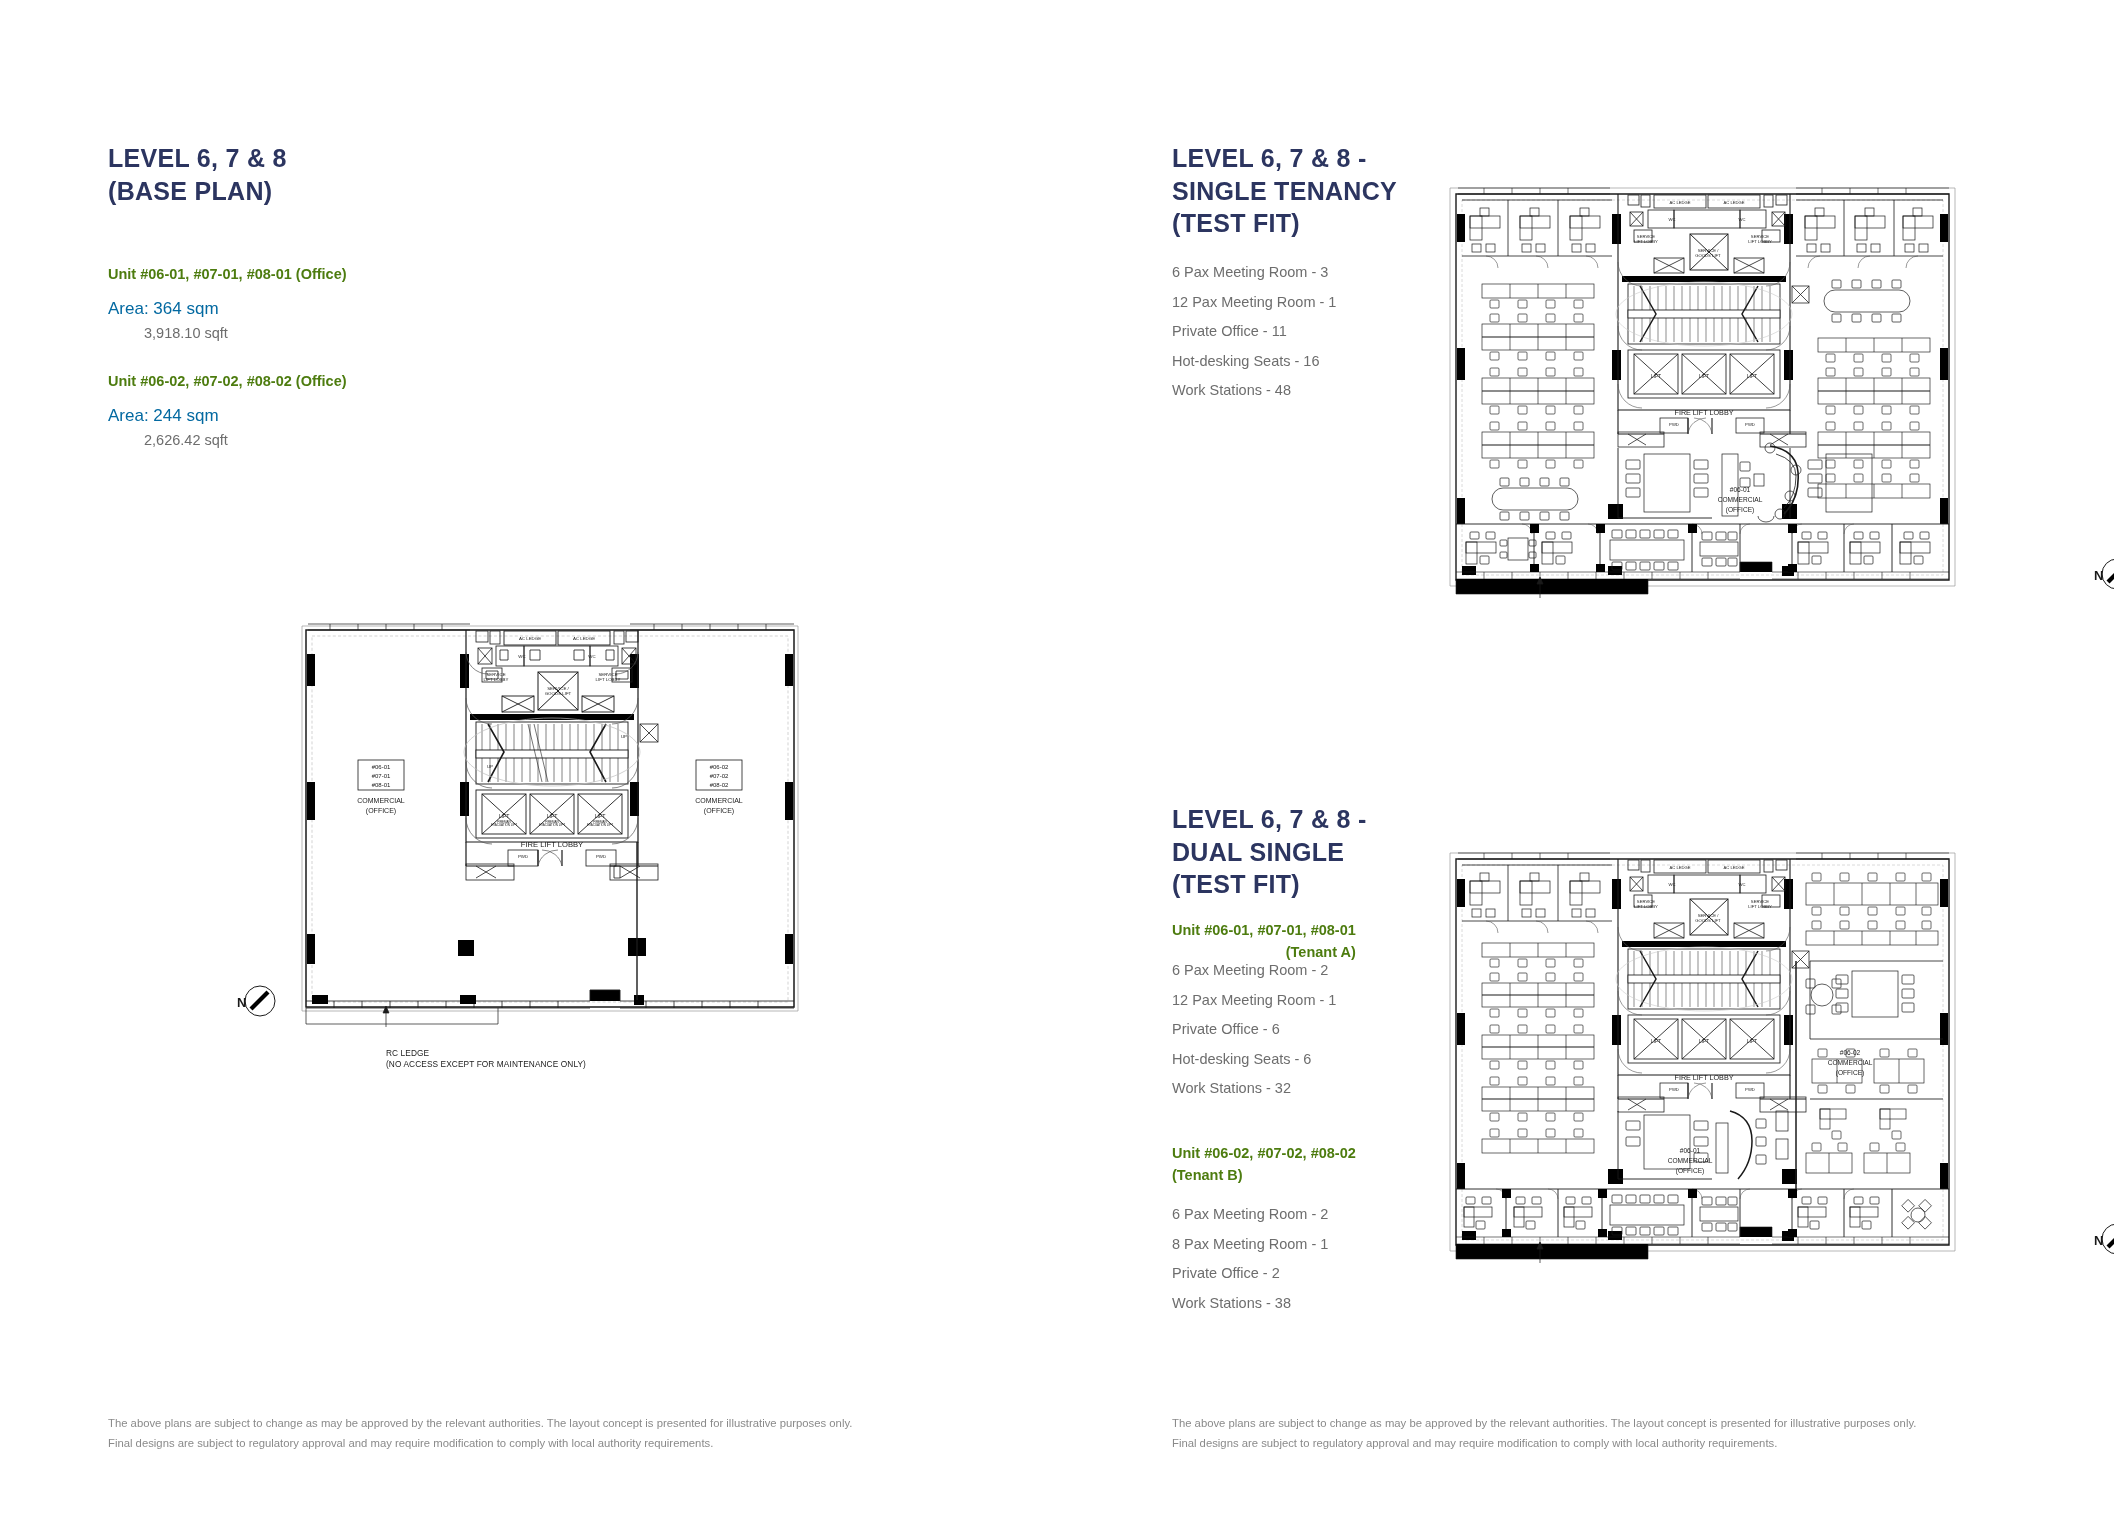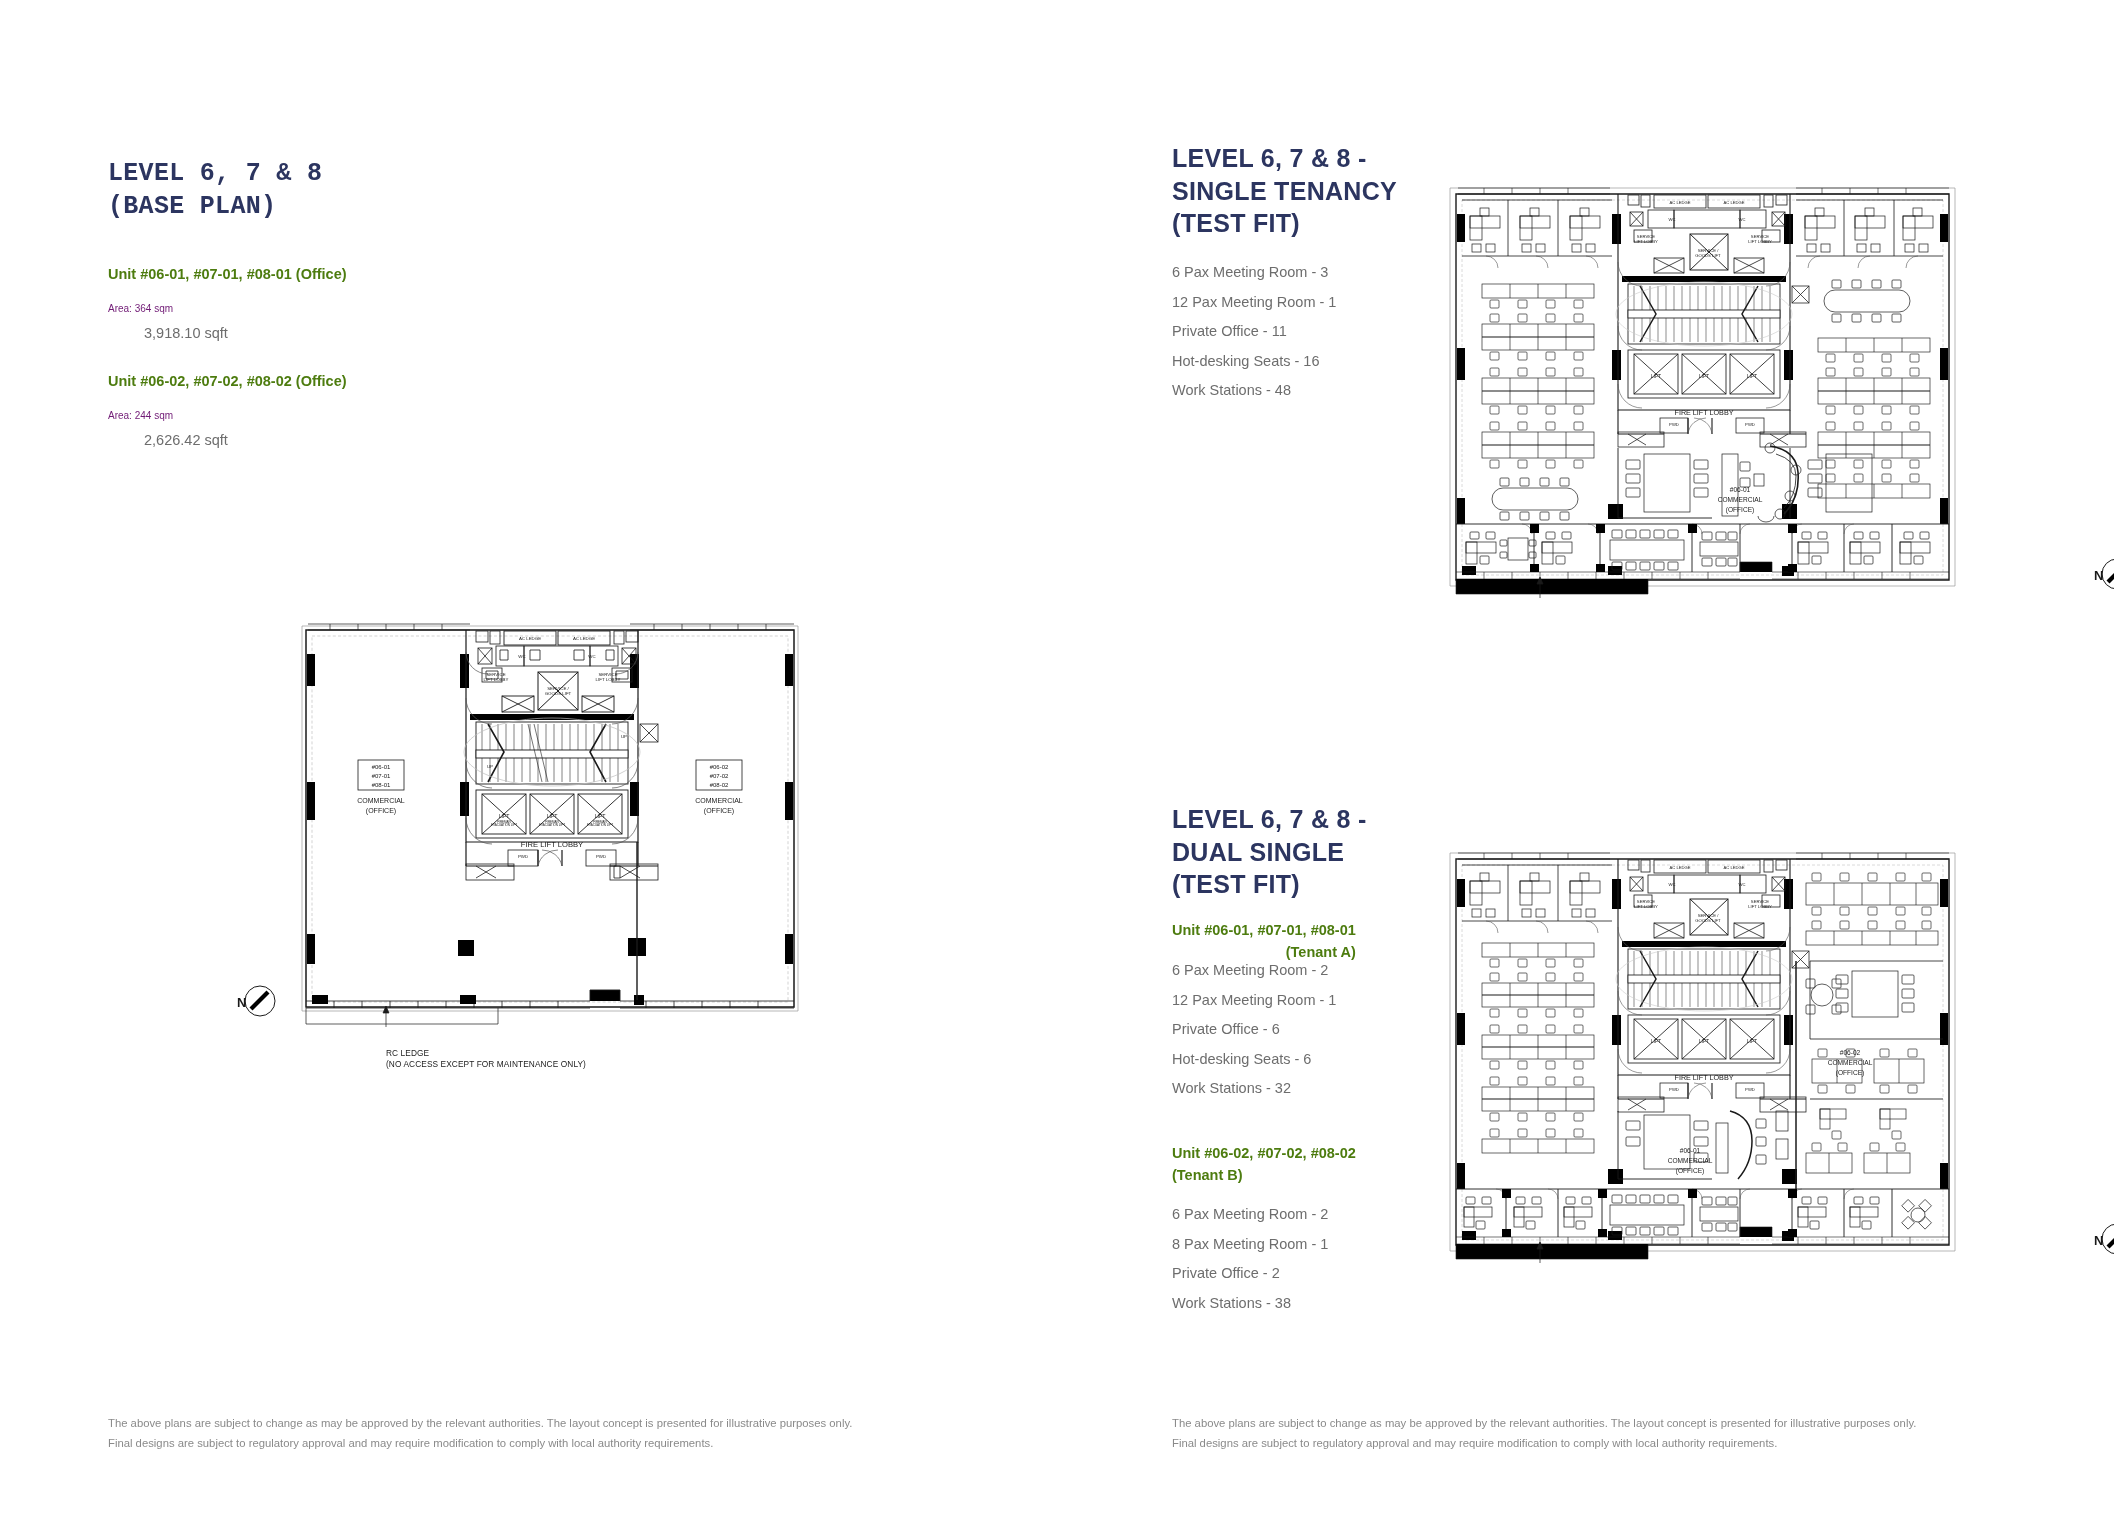--- a/index.html
+++ b/index.html
@@ -35,21 +35,21 @@
     line-height:1.45;
   }
   .stat-list { position:absolute; }
   .stat-list .stat {
     color:#6d6d6d;
     font-size:14.5px;
     line-height:29.5px;
     white-space:nowrap;
   }
   .area-block { position:absolute; }
-  .area-block .l1 { color:#701a75; font-size:10px; line-height:25px; }
+  .area-block .l1 { color:#0369a1; font-size:17px; line-height:25px; }
   .area-block .l2 { color:#6d6d6d; font-size:14.5px; line-height:25px; padding-left:36px; }
 
   
   .footer {
     position:absolute;
     bottom:64px;
     font-size:11.3px;
     line-height:1.75;
     color:#8a8a8a;
   }
@@ -73,21 +73,21 @@
     letter-spacing:0.1px;
   }
 </style>
 </head>
 <body>
 
 <div class="page">
 
   <div class="col col-left">
 
-    <div class="sec-title" style="left:108px; top:158px;font-family:Liberation Mono, monospace;">
+    <div class="sec-title" style="left:108px; top:142px;">
       <div>LEVEL 6, 7 &amp; 8</div>
       <div>(BASE PLAN)</div>
     </div>
 
     <div class="sub-head" style="left:108px; top:264px;">Unit #06-01, #07-01, #08-01 (Office)</div>
     <div class="area-block" style="left:108px; top:296px;">
       <div class="l1">Area: 364 sqm</div>
       <div class="l2">3,918.10 sqft</div>
     </div>
 

